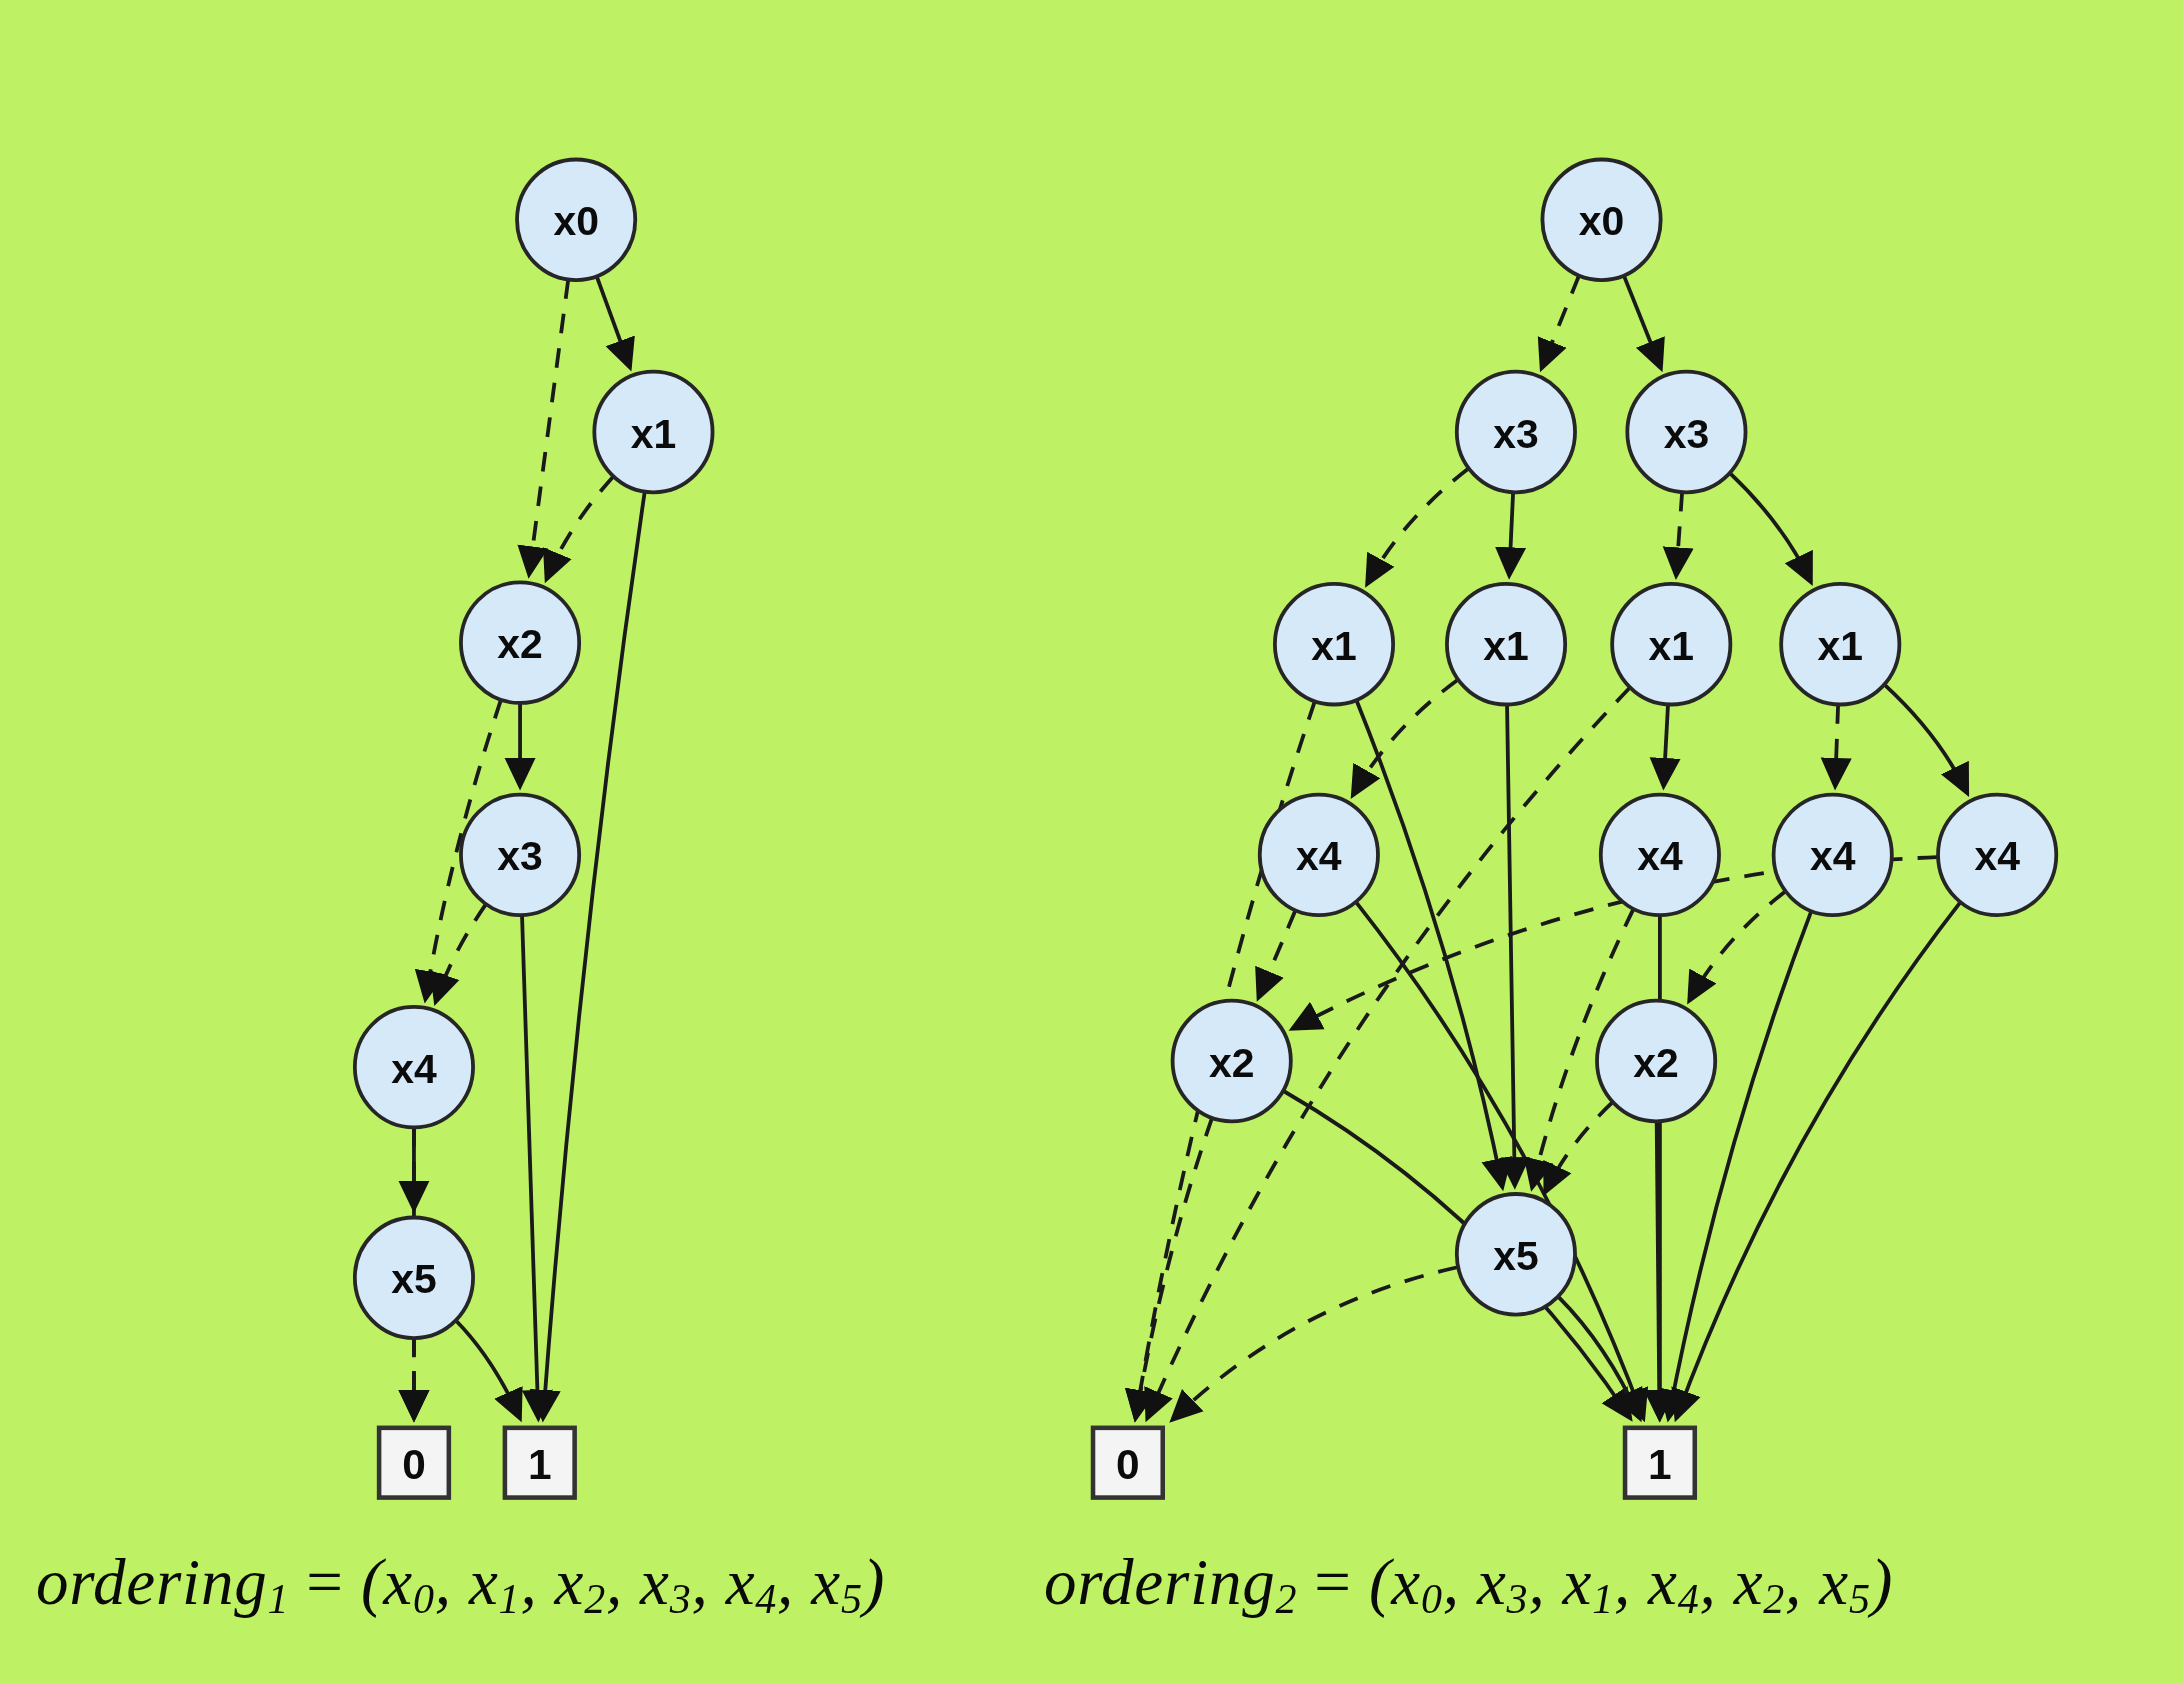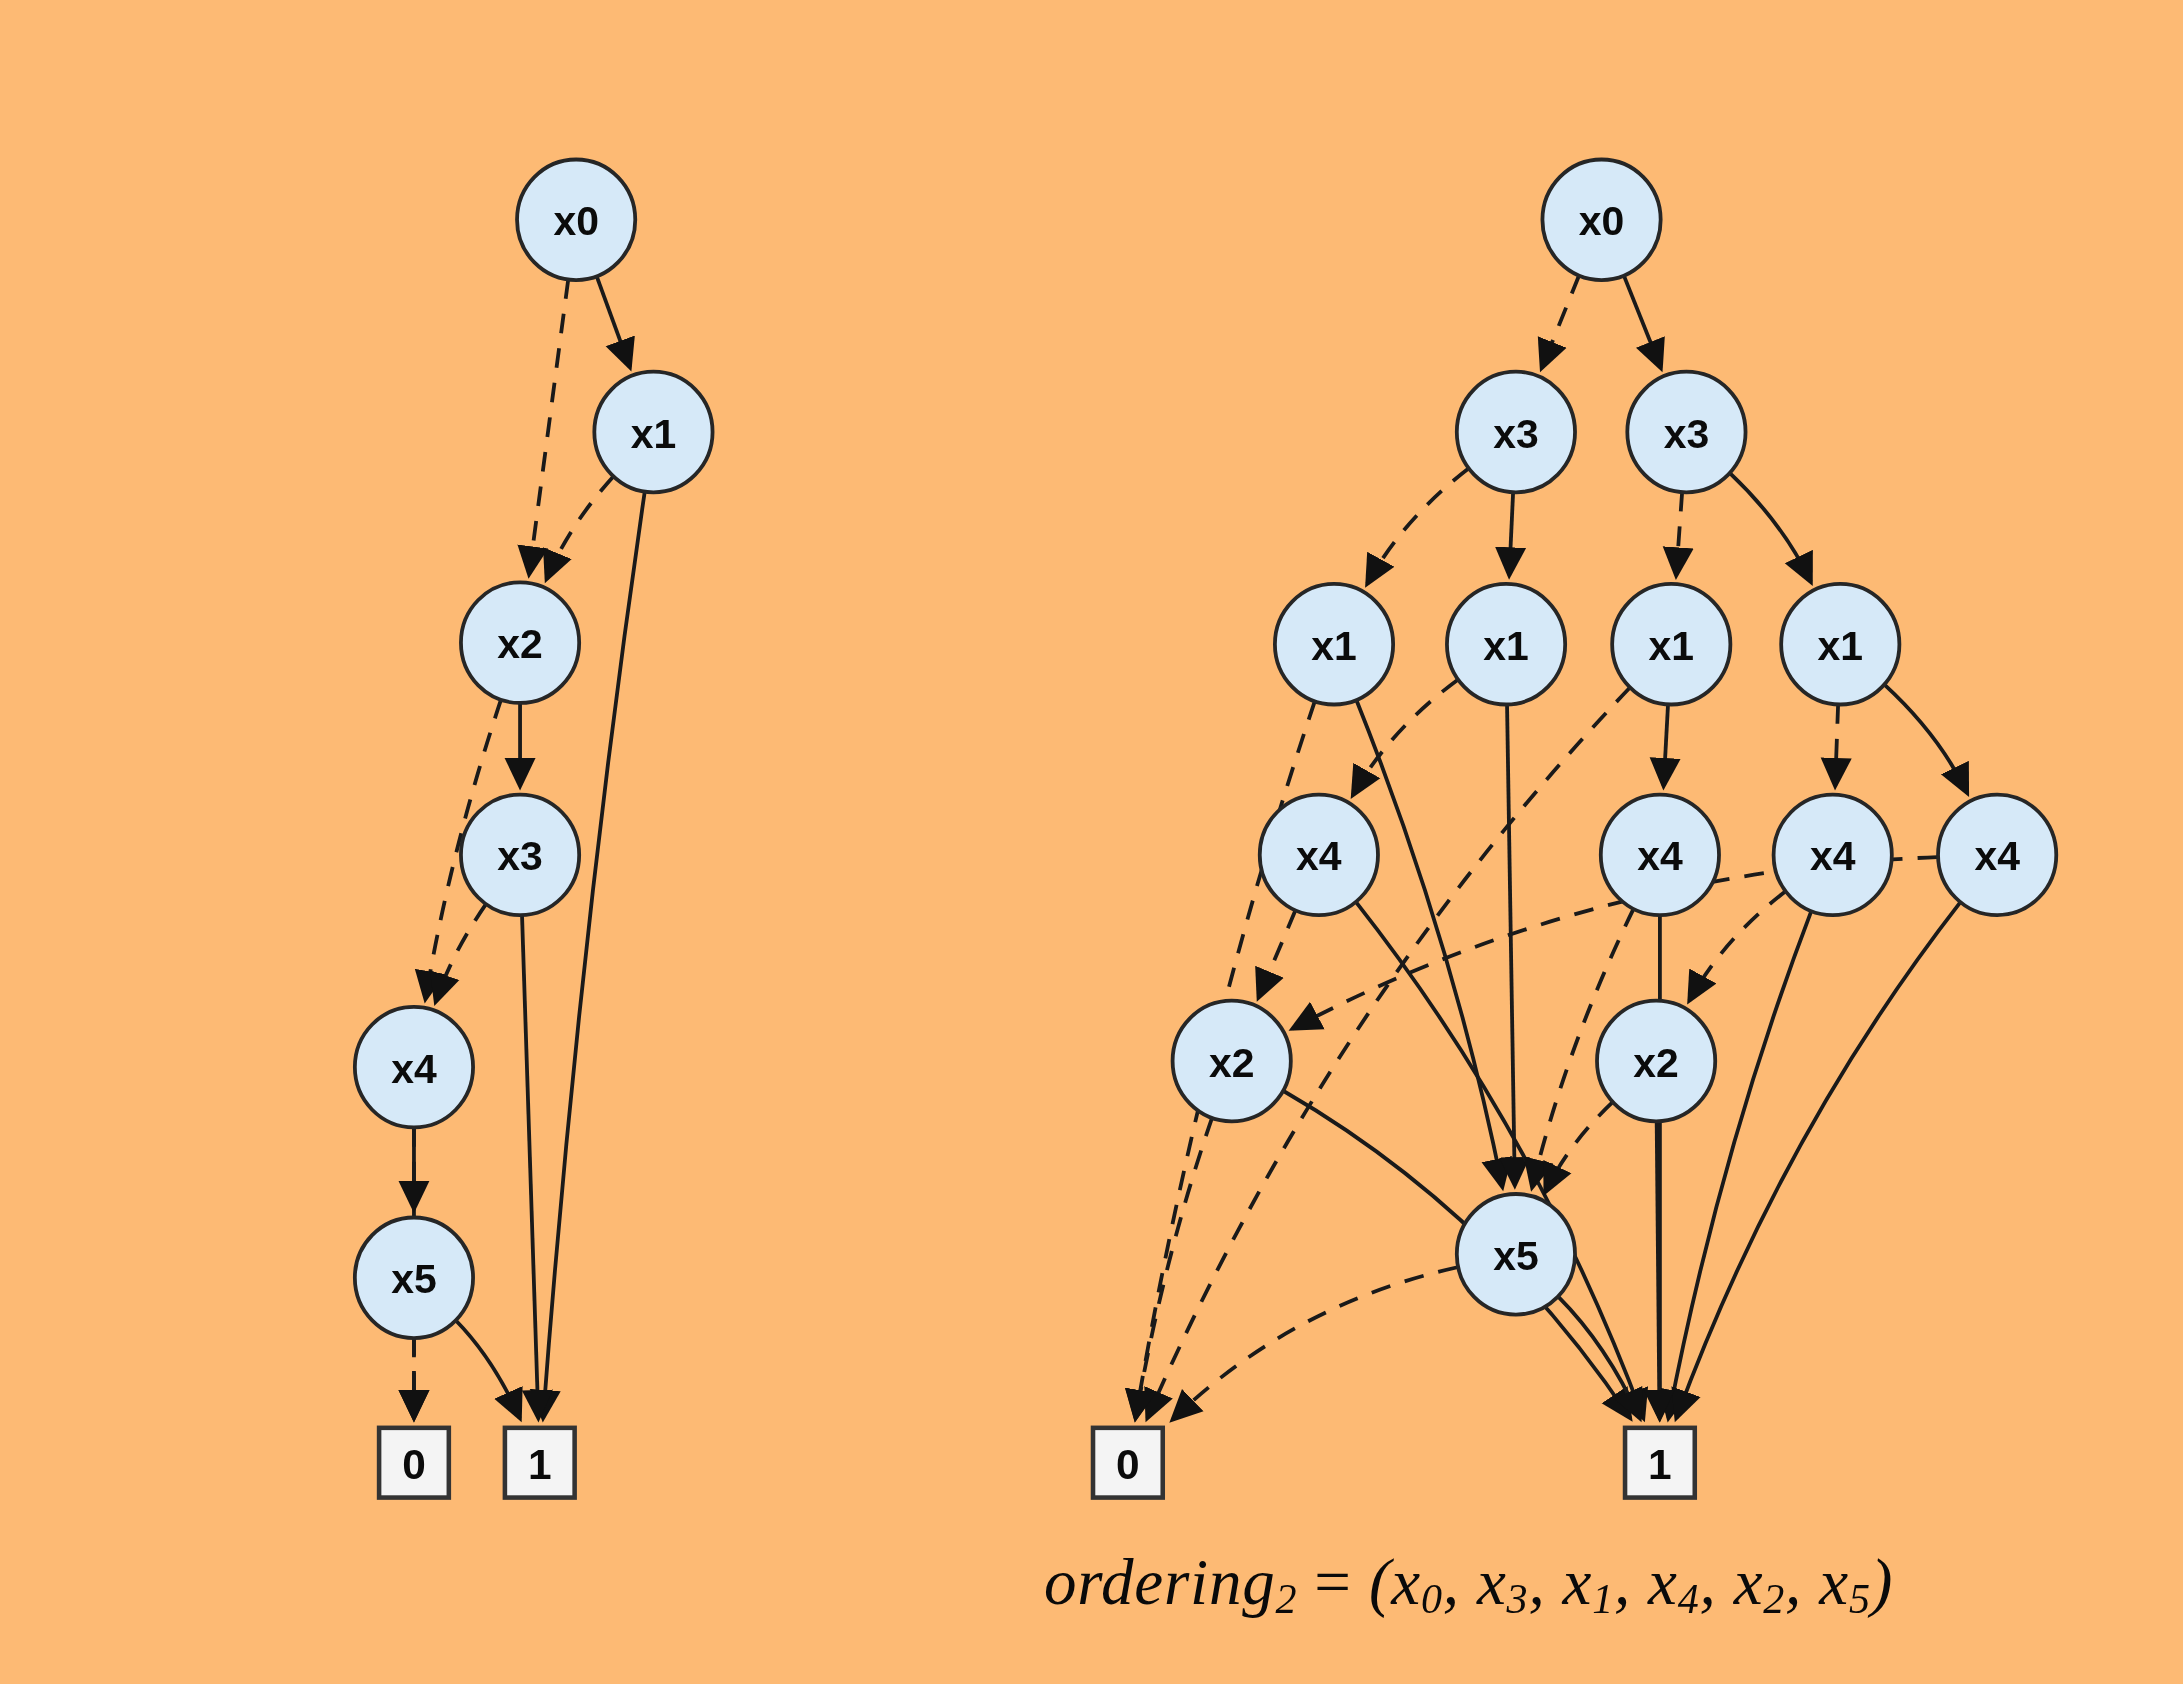--- a/index.html
+++ b/index.html
@@ -1,17 +1,17 @@
 <!DOCTYPE html>
 <html style="font-size:12px"><head>
 <meta charset="utf-8">
 <style>
   html,body{margin:0;padding:0;background:#ffffff;}
   body{width:2183px;height:1684px;font-family:"Liberation Sans",sans-serif;overflow:hidden;}
-  #stage{position:relative;width:2183px;height:1684px;background:#fdba74;}
+  #stage{position:relative;width:2183px;height:1684px;background:#bef264;}
   svg.bdd{position:absolute;left:0;top:0;width:2183px;height:1684px;}
   .nodeCircle{fill:#d6e9f8;stroke:#262626;stroke-width:5;}
   .nodeTerm{fill:#f4f4f4;stroke:#333333;stroke-width:6;}
   .nlabel{font-family:"Liberation Sans",sans-serif;font-weight:bold;font-size:54px;fill:#0b0b0b;
           text-anchor:middle;dominant-baseline:central;}
   .tlabel{font-family:"Liberation Sans",sans-serif;font-weight:bold;font-size:56px;fill:#0b0b0b;
           text-anchor:middle;dominant-baseline:central;}
   .edge{fill:none;stroke:#1a1a1a;stroke-width:5;}
   .edge.lo{stroke-dasharray:26 20;}
   .caption{position:absolute;font-family:"Liberation Serif",serif;font-style:italic;
@@ -174,19 +174,22 @@
           <rect x="1442" y="1884" width="92" height="92" class="nodeTerm"></rect>
           <text x="1488" y="1932" class="tlabel">0</text>
         </g>
         <g>
           <rect x="2144" y="1884" width="92" height="92" class="nodeTerm"></rect>
           <text x="2190" y="1932" class="tlabel">1</text>
         </g>
       </g>
   </svg>
 
+  <div class="caption" id="cap1">
+    <span>ordering</span><span class="sub">1</span><span class="op"> = </span><span id="cap1vars">(<span>x</span><span class="sub">0</span>, <span>x</span><span class="sub">1</span>, <span>x</span><span class="sub">2</span>, <span>x</span><span class="sub">3</span>, <span>x</span><span class="sub">4</span>, <span>x</span><span class="sub">5</span>)</span>
+  </div>
 
   <div class="caption" id="cap2">
     <span>ordering</span><span class="sub">2</span><span class="op"> = </span><span id="cap2vars">(<span>x</span><span class="sub">0</span>, <span>x</span><span class="sub">3</span>, <span>x</span><span class="sub">1</span>, <span>x</span><span class="sub">4</span>, <span>x</span><span class="sub">2</span>, <span>x</span><span class="sub">5</span>)</span>
   </div>
 
 </div>
 
 
 </body></html>

